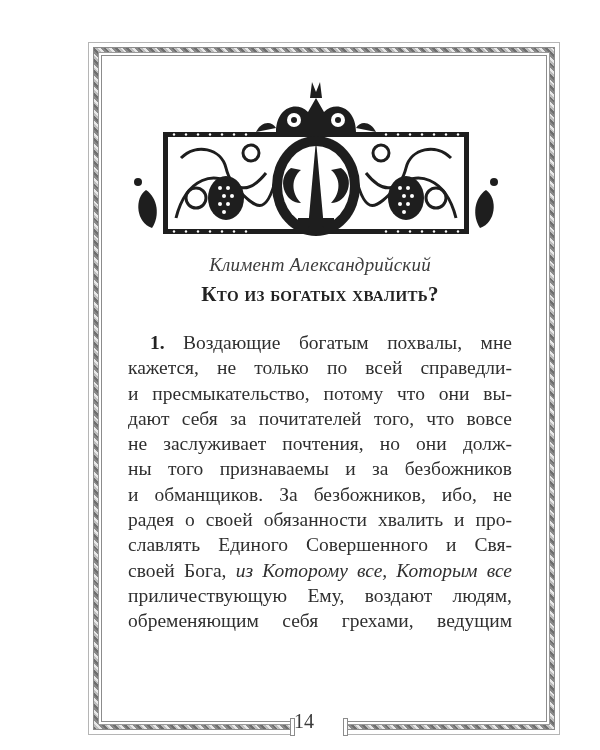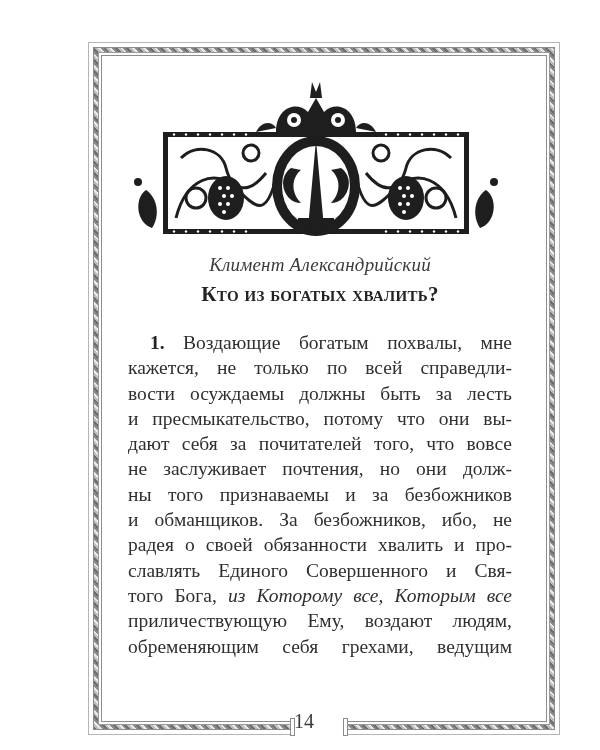--- a/index.html
+++ b/index.html
@@ -163,27 +163,26 @@
       <circle cx="368" cy="104" r="4"></circle>
   </g>
 </svg>
 
 <div class="author">Климент Александрийский</div>
 <div class="title">Кто из богатых хвалить?</div>
 
 <div class="body-text" id="body">
     <span class="line first"><span class="num">1. </span><span>Воздающие богатым похвалы, мне</span></span>
     <span class="line"><span>кажется, не только по всей справедли-</span></span>
-    <span class="line"><span>вости осуждаемы должны быть за лесть</span></span>
     <span class="line"><span>и пресмыкательство, потому что они вы-</span></span>
     <span class="line"><span>дают себя за почитателей того, что вовсе</span></span>
     <span class="line"><span>не заслуживает почтения, но они долж-</span></span>
     <span class="line"><span>ны того признаваемы и за безбожников</span></span>
     <span class="line"><span>и обманщиков. За безбожников, ибо, не</span></span>
     <span class="line"><span>радея о своей обязанности хвалить и про-</span></span>
     <span class="line"><span>славлять Единого Совершенного и Свя-</span></span>
-    <span class="line"><span>того Бога, </span><span class="it">из Которому все, Которым все</span></span>
+    <span class="line"><span>своей Бога, </span><span class="it">из Которому все, Которым все</span></span>
     <span class="line"><span>приличествующую Ему, воздают людям,</span></span>
     <span class="line"><span>обременяющим себя грехами, ведущим</span></span>
   </div>
 
 <div class="page-number-gap"></div>
 <div class="page-number">14</div>
 
 </body></html>

